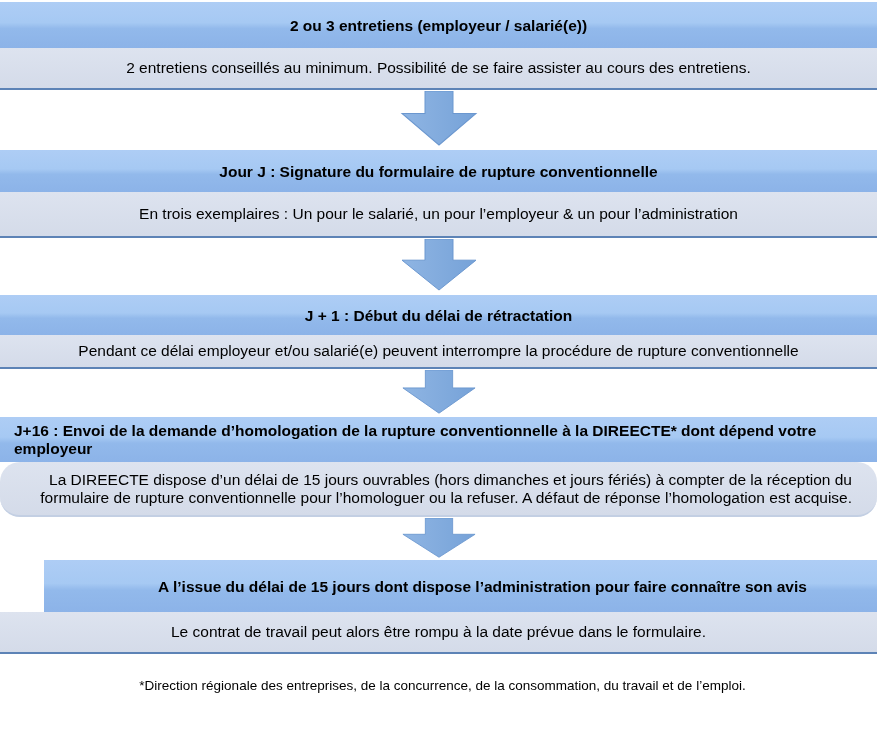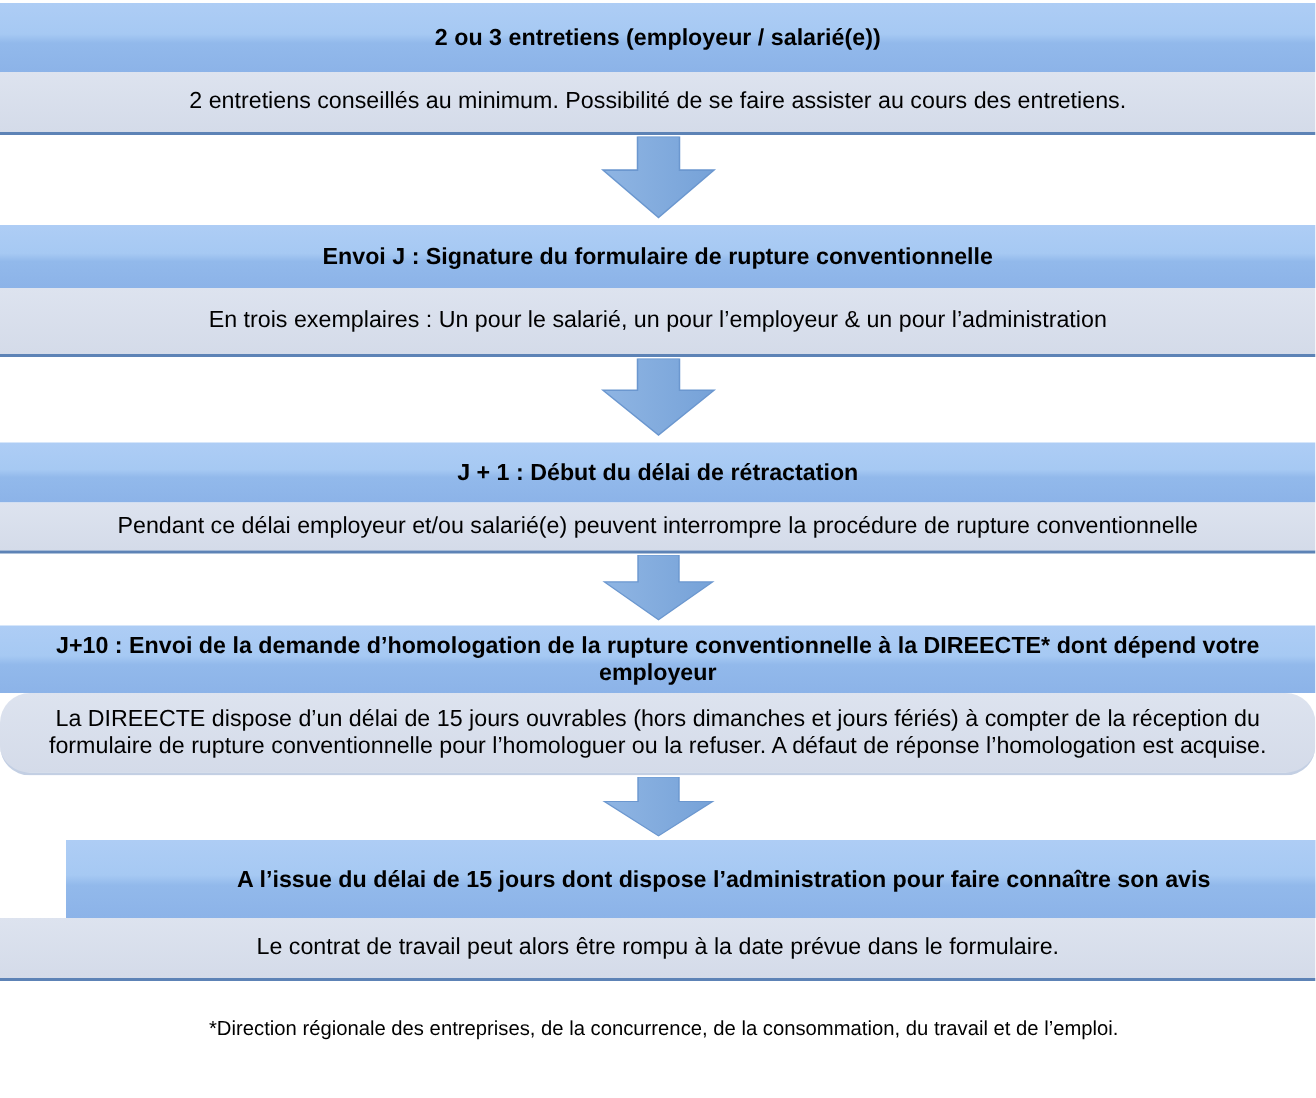--- a/index.html
+++ b/index.html
@@ -8,31 +8,31 @@
     background: #ffffff;
     font-family: "Liberation Sans", "DejaVu Sans", sans-serif;
     color: #000000;
     overflow: hidden;
   }
   .flow { width: 877px; padding-top: 2px; }
 
   .step-header {
     width: 100%;
     display: flex; align-items: center; justify-content: center;
-    text-align: center;
+    text-align: left;
     font-weight: bold;
     font-size: 15.5px;
     line-height: 19px;
     padding: 0 14px;
     background: linear-gradient(180deg, #aecdf5 0%, #a6c9f3 45%, #92b9eb 58%, #8cb3e8 100%);
   }
   .step-desc {
     width: 100%;
     display: flex; align-items: center; justify-content: center;
-    text-align: center;
+    text-align: right;
     font-size: 15.5px;
     line-height: 18.5px;
     padding: 0 25px;
     background: linear-gradient(180deg, #dde3ef 0%, #d4dbe9 100%);
     border-bottom: 2px solid #5d83b6;
   }
   .step-desc.soft-border { border-bottom: 2px solid #c3cfe3; border-radius: 20px; }
 
   .h1 { height: 46px; }
   .d1 { height: 42px; }
@@ -75,39 +75,39 @@
       <defs>
         <linearGradient id="ag" x1="0" y1="0" x2="1" y2="0">
           <stop offset="0" stop-color="#8fb5e3"></stop>
           <stop offset="1" stop-color="#76a2d8"></stop>
         </linearGradient>
       </defs>
       <path d="M26,0 L54,0 L54,22 L77,22 L40,53 L3,22 L26,22 Z" fill="url(#ag)" stroke="#6b97cf" stroke-width="1"></path>
     </svg>
   </div>
 
-  <div class="step-header h2">Envoi J : Signature du formulaire de rupture conventionnelle</div>
+  <div class="step-header h2">Jour J : Signature du formulaire de rupture conventionnelle</div>
   <div class="step-desc d2">En trois exemplaires : Un pour le salarié, un pour l’employeur &amp; un pour l’administration</div>
 
   <div class="arrow-zone a2">
     <svg viewBox="0 0 80 54" preserveAspectRatio="none">
       <path d="M26,0 L54,0 L54,22 L77,22 L40,53 L3,22 L26,22 Z" fill="url(#ag)" stroke="#6b97cf" stroke-width="1"></path>
     </svg>
   </div>
 
   <div class="step-header h3">J + 1 : Début du délai de rétractation</div>
   <div class="step-desc d3">Pendant ce délai employeur et/ou salarié(e) peuvent interrompre la procédure de rupture conventionnelle</div>
 
   <div class="arrow-zone a3">
     <svg viewBox="0 0 80 54" preserveAspectRatio="none">
       <path d="M26,0 L54,0 L54,22 L77,22 L40,53 L3,22 L26,22 Z" fill="url(#ag)" stroke="#6b97cf" stroke-width="1"></path>
     </svg>
   </div>
 
-  <div class="step-header h4">J+10 : Envoi de la demande d’homologation de la rupture conventionnelle à la DIREECTE* dont dépend votre employeur</div>
+  <div class="step-header h4">J+16 : Envoi de la demande d’homologation de la rupture conventionnelle à la DIREECTE* dont dépend votre employeur</div>
   <div class="step-desc d4 soft-border">La DIREECTE dispose d’un délai de 15 jours ouvrables (hors dimanches et jours fériés) à compter de la réception du formulaire de rupture conventionnelle pour l’homologuer ou la refuser. A défaut de réponse l’homologation est acquise.</div>
 
   <div class="arrow-zone a4">
     <svg viewBox="0 0 80 54" preserveAspectRatio="none">
       <path d="M26,0 L54,0 L54,22 L77,22 L40,53 L3,22 L26,22 Z" fill="url(#ag)" stroke="#6b97cf" stroke-width="1"></path>
     </svg>
   </div>
 
   <div class="step-header h5">A l’issue du délai de 15 jours dont dispose l’administration pour faire connaître son avis</div>
   <div class="step-desc d5">Le contrat de travail peut alors être rompu à la date prévue dans le formulaire.</div>

